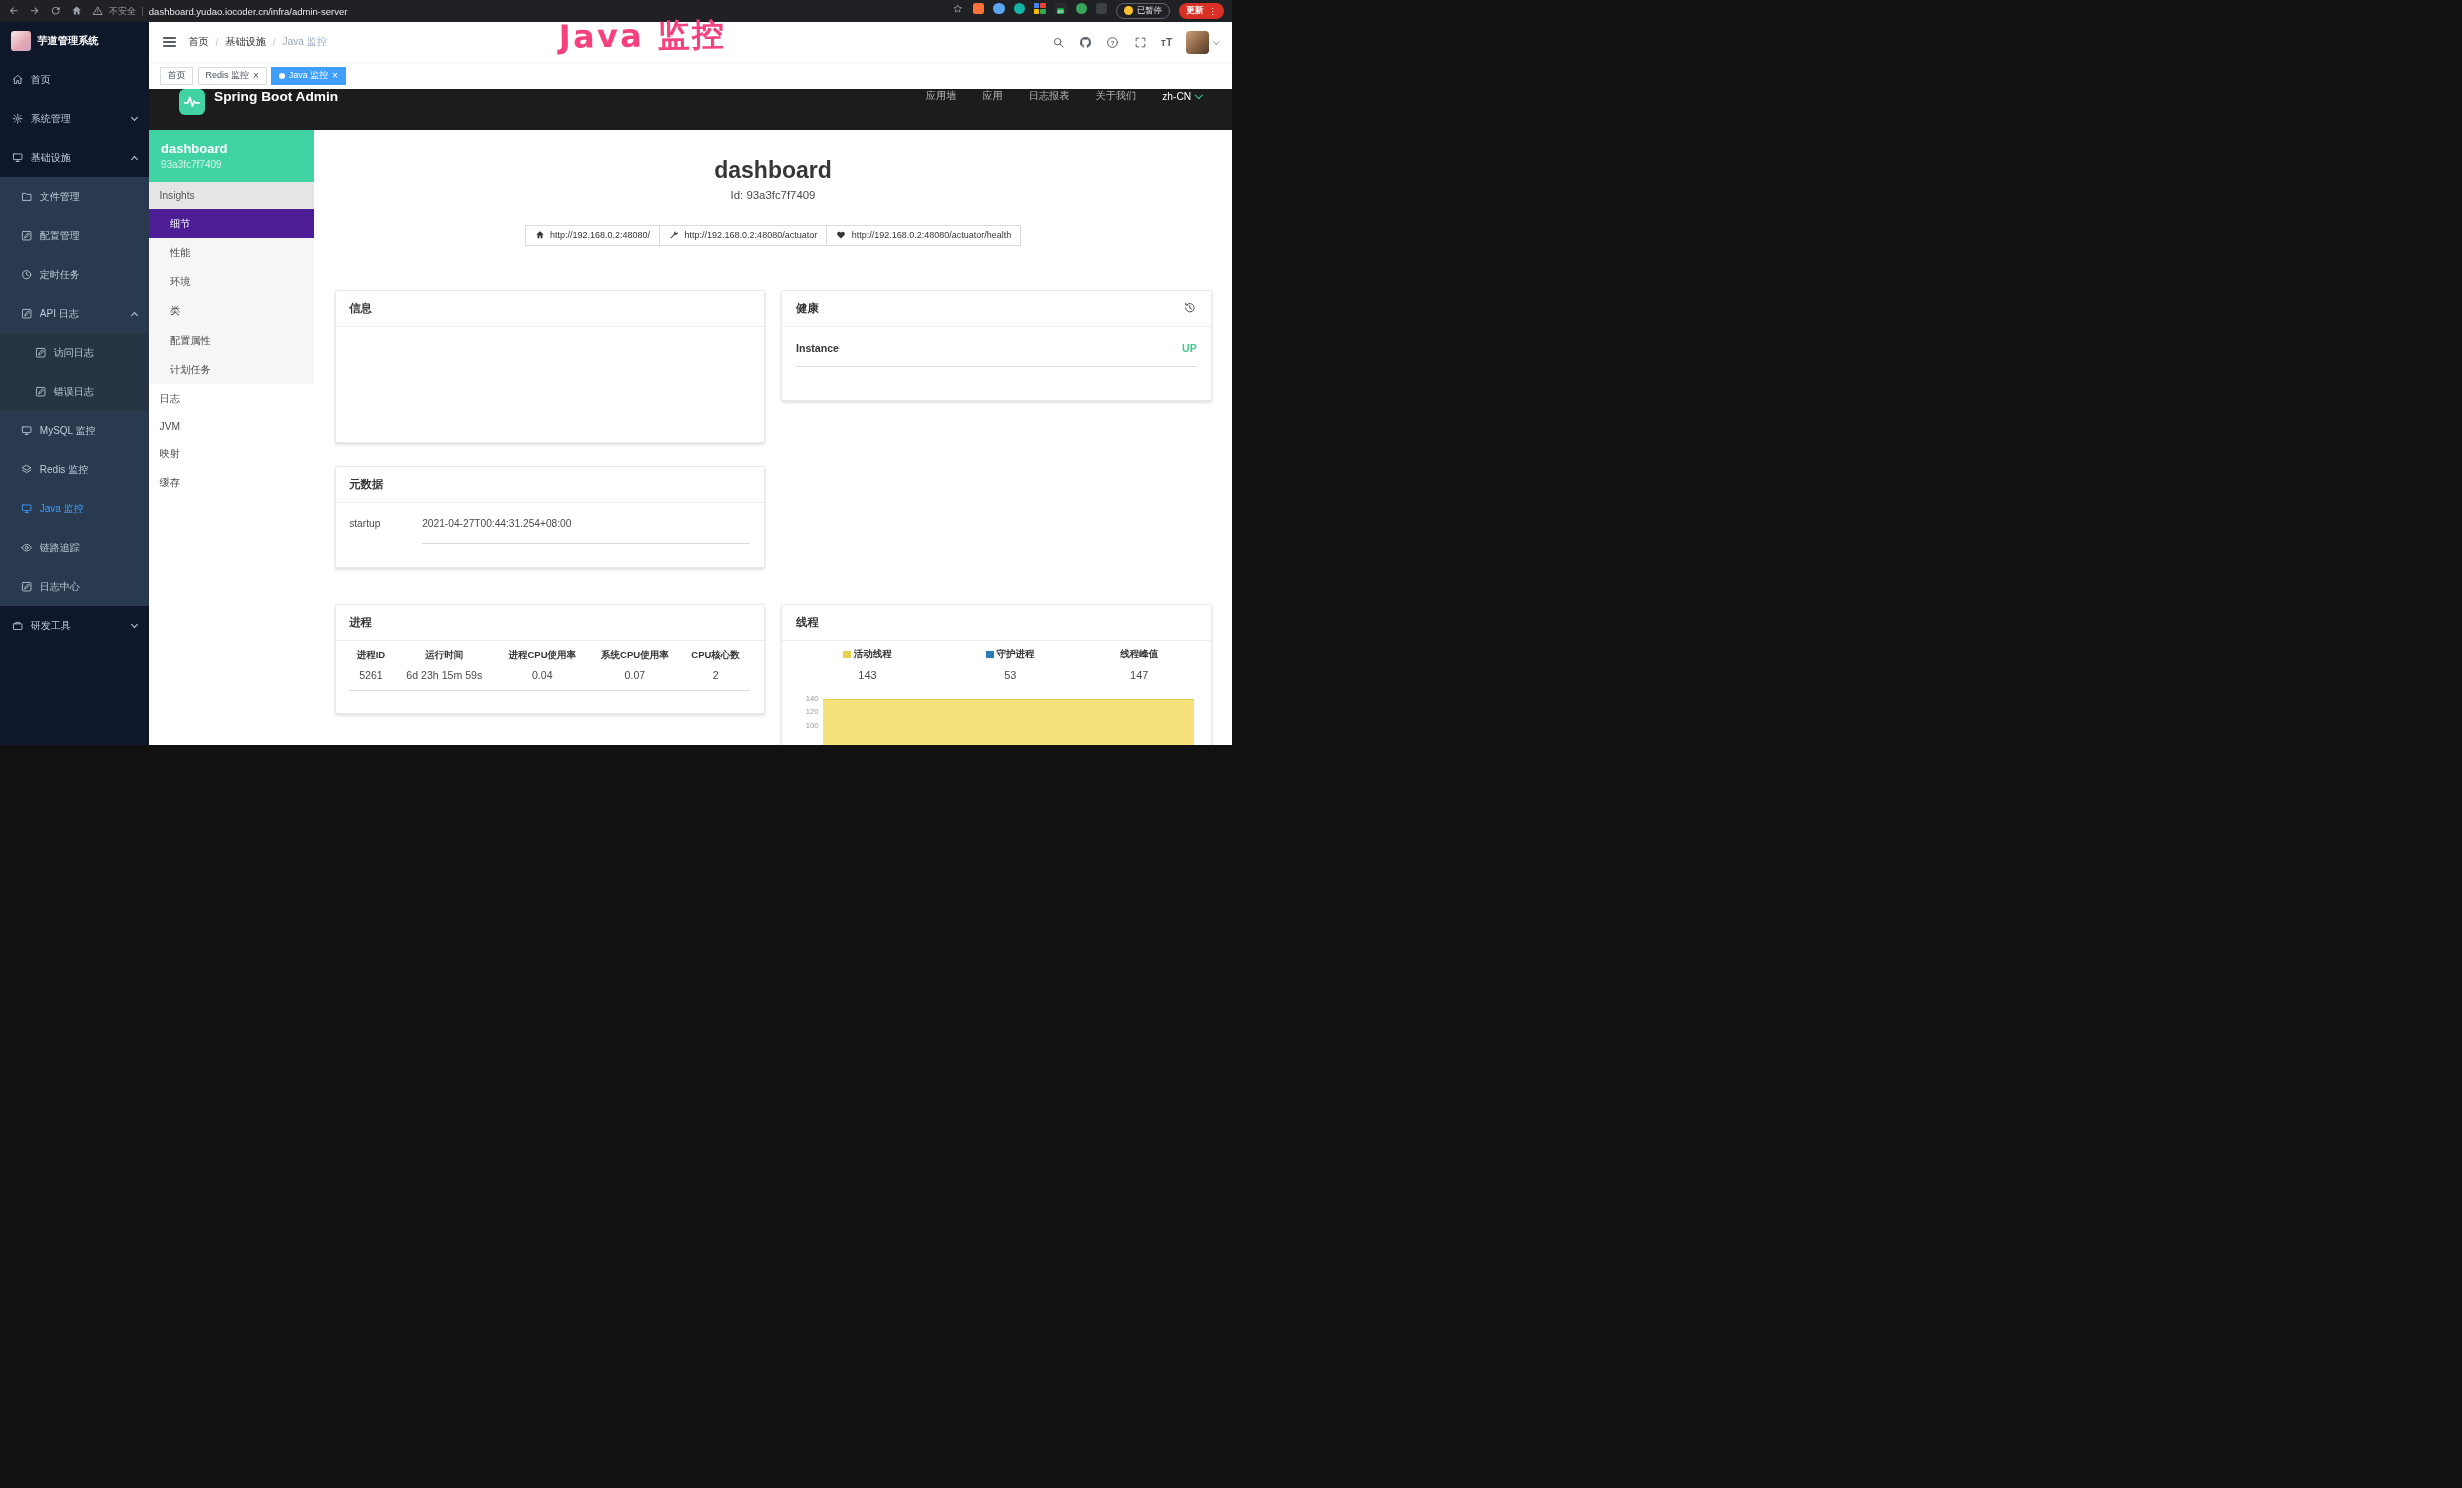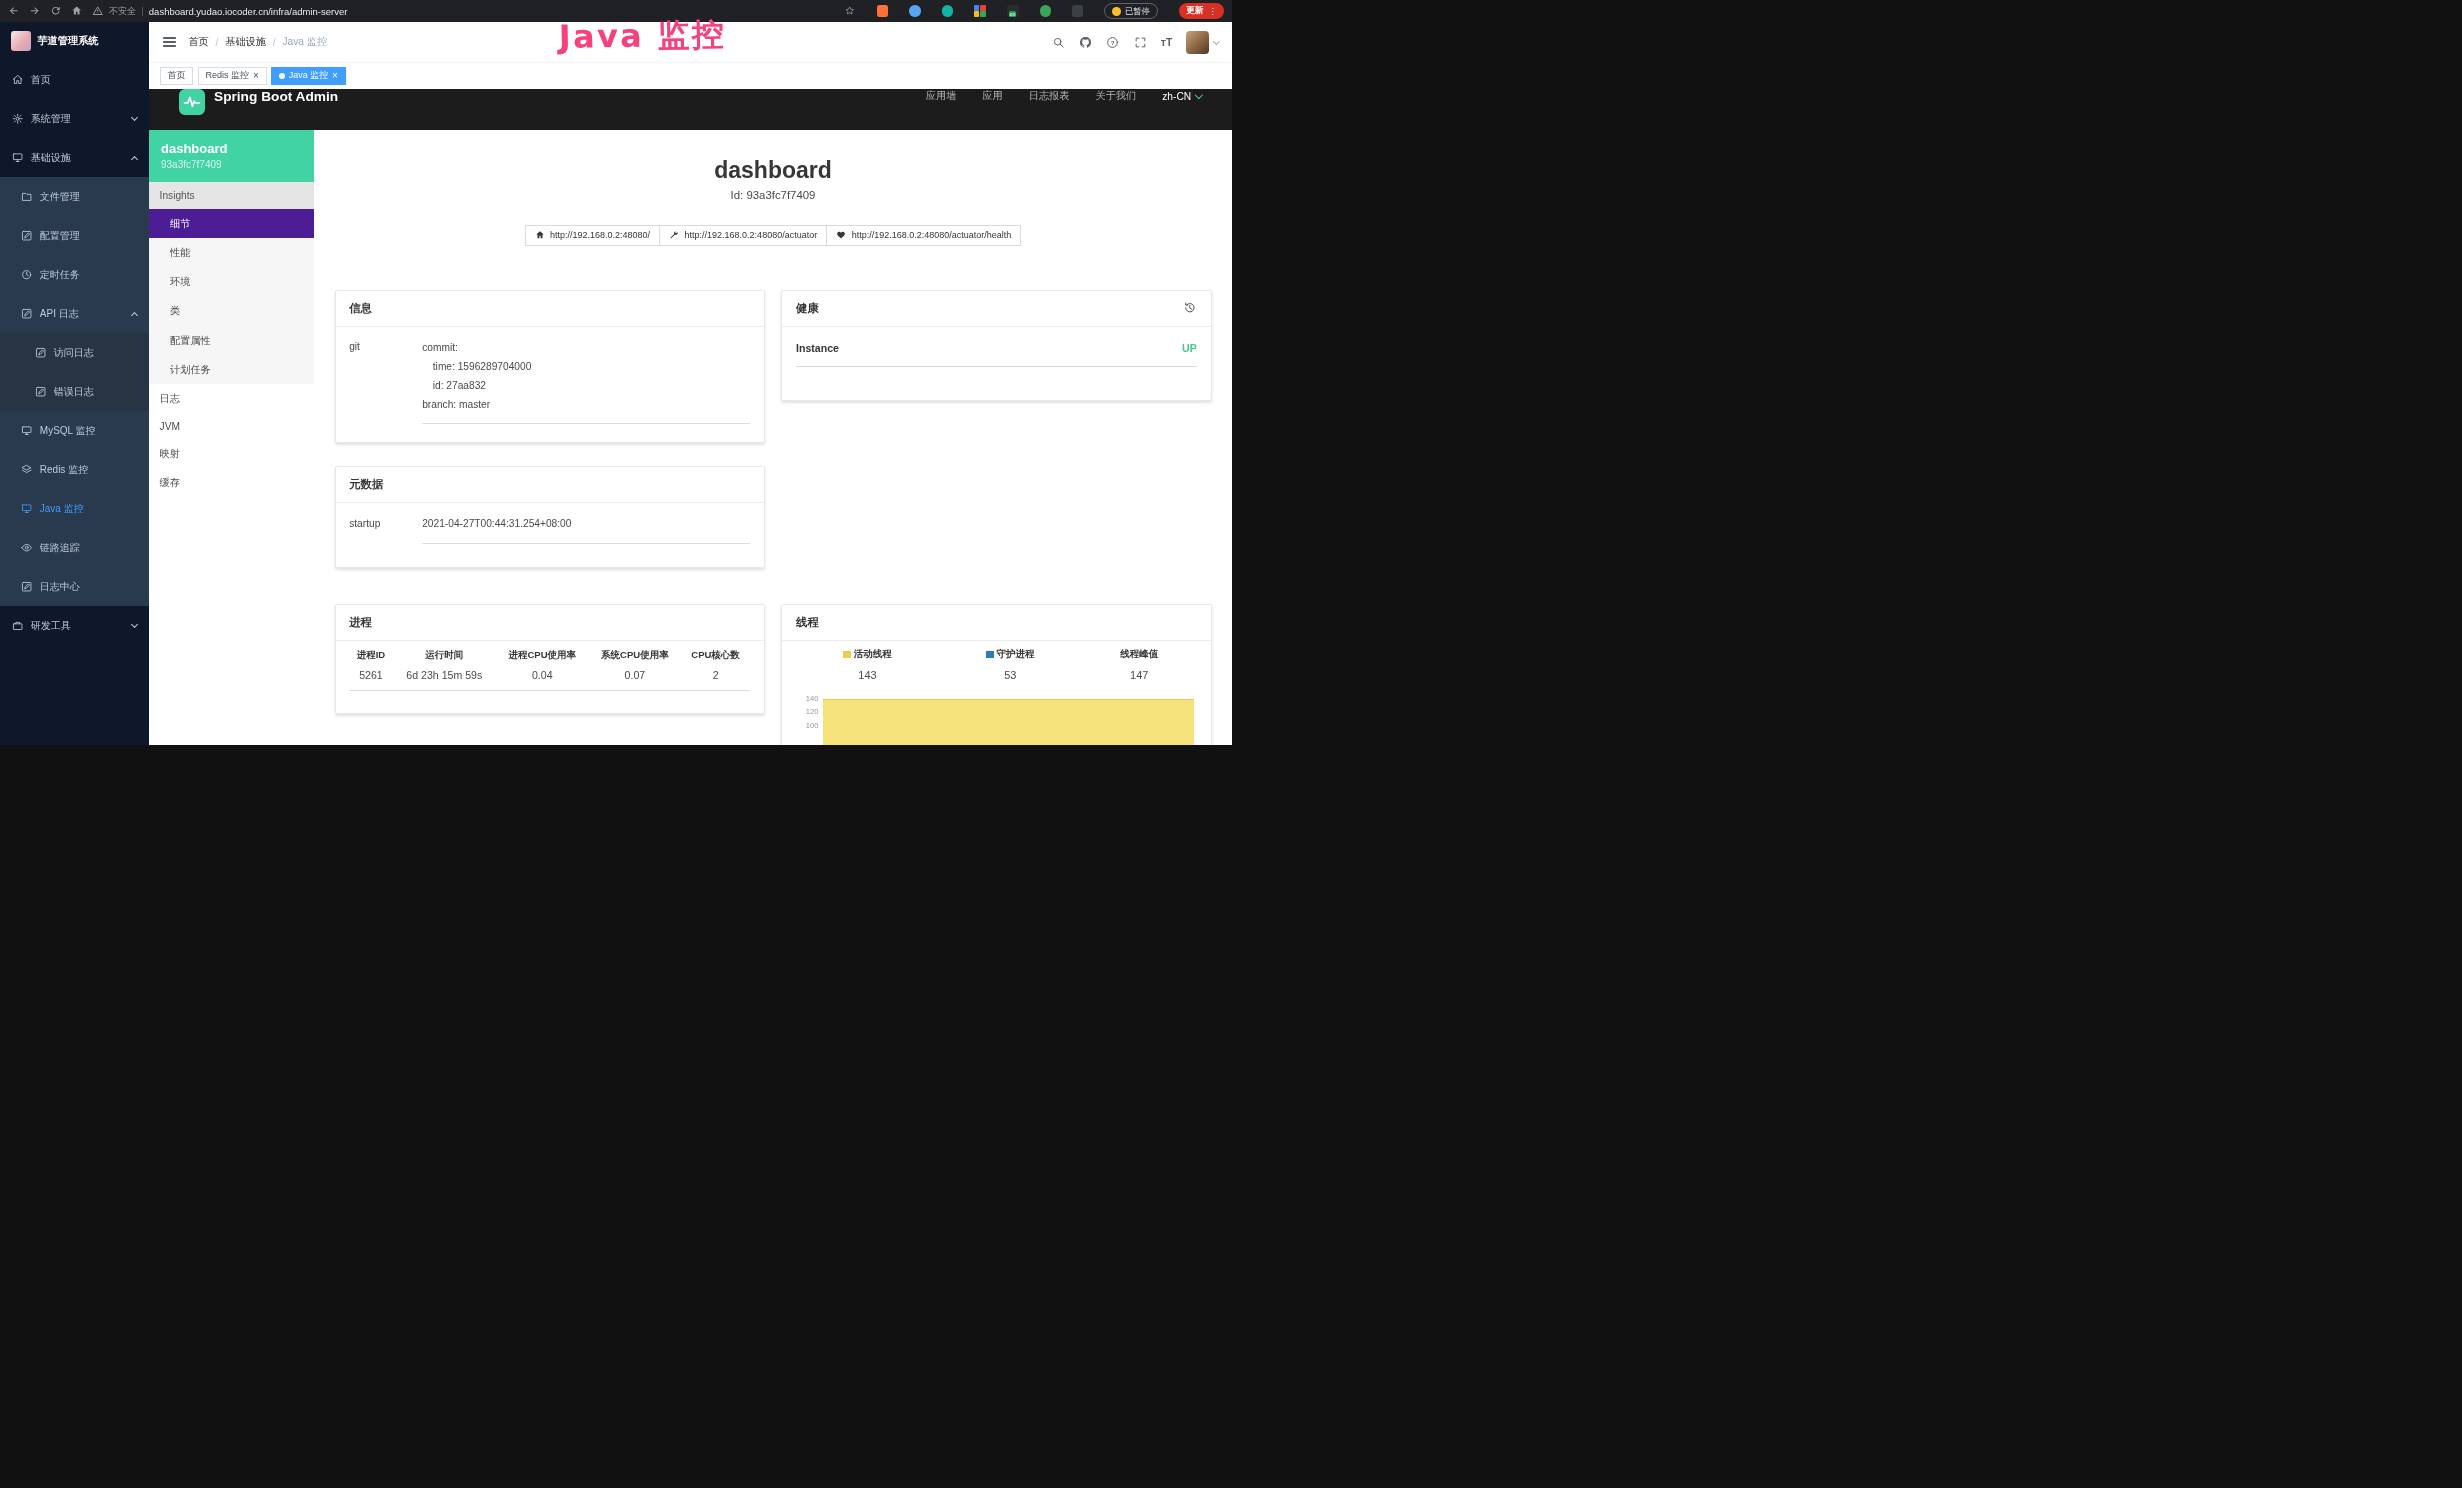--- a/index.html
+++ b/index.html
@@ -6,21 +6,21 @@
   body { margin:0; background:#111; font-family:"Liberation Sans","DejaVu Sans",sans-serif; }
   .screen { position:relative; width:1232px; height:745px; background:#fff; overflow:hidden; }
 
   
   .browser { height:22px; background:#202124; display:flex; align-items:center; padding:0 7.6px; gap:9px; color:#9aa0a6; font-size:9px; }
   .bicon { width:12px; height:12px; display:flex; align-items:center; justify-content:center; color:#9aa0a6; }
   .bicon svg { width:11.4px; height:11.4px; }
   .addr { display:flex; align-items:center; gap:5.3px; }
   .addr .url { color:#e8eaed; font-size:9.5px; }
   .addr .sep { color:#5f6368; }
-  .b-right { margin-left:auto; display:flex; align-items:center; gap:21px; }
+  .b-right { margin-left:auto; display:flex; align-items:flex-start; gap:9px; }
   .ext { width:11.4px; height:11.4px; border-radius:50%; }
   .ext.sq { border-radius:2.3px; }
   .ext-grid { display:grid; grid-template-columns:5.3px 5.3px; grid-gap:0.8px; }
   .ext-grid i { width:5.3px; height:5.3px; border-radius:0.8px; }
   .ext-on { width:12px; height:11.4px; border-radius:2.3px; background:#2b2b2b; display:flex; align-items:flex-end; justify-content:center; }
   .ext-on span { font-size:5.3px; line-height:6px; color:#fff; background:#1ea54c; border-radius:1.5px; padding:0 0.8px; }
   .paused { display:flex; align-items:center; gap:3.8px; border:0.8px solid #5f6368; border-radius:9px; padding:1.5px 6.8px; color:#e8eaed; font-size:8.3px; }
   .smiley { width:9px; height:9px; border-radius:50%; background:#fbc02d; position:relative; }
   .update { display:flex; align-items:center; gap:4.6px; background:#d93025; color:#fff; border-radius:9px; padding:2.3px 7.6px; font-size:8.7px; font-weight:bold; }
   .update .kebab { font-weight:normal; }
@@ -482,31 +482,20 @@
               </span>
             </div>
 
             <div class="grid">
 
               <div class="col">
                 <div class="card card-info">
                   <div class="card-h">
                     <span>信息</span>
                   </div>
-                  <div class="card-b">
-                    <div class="kv">
-                      <span class="kv-label">git</span>
-                      <span class="kv-value">
-                        <div>commit:</div>
-                        <div class="indent">time: 1596289704000</div>
-                        <div class="indent">id: 27aa832</div>
-                        <div>branch: master</div>
-                      </span>
-                    </div>
-                  </div>
                 </div>
 
                 <div class="card card-meta">
                   <div class="card-h">
                     <span>元数据</span>
                   </div>
                   <div class="card-b">
                     <div class="kv">
                       <span class="kv-label">startup</span>
                       <span class="kv-value">2021-04-27T00:44:31.254+08:00</span>

